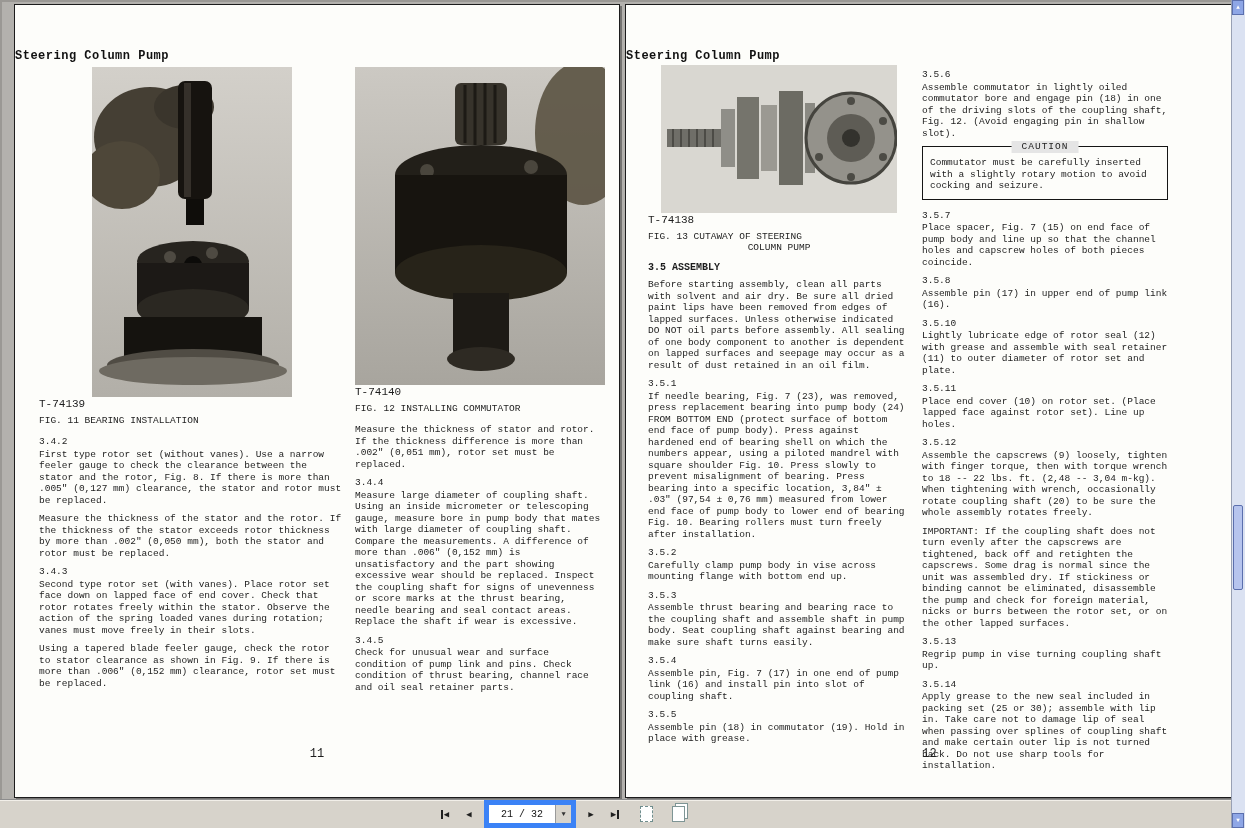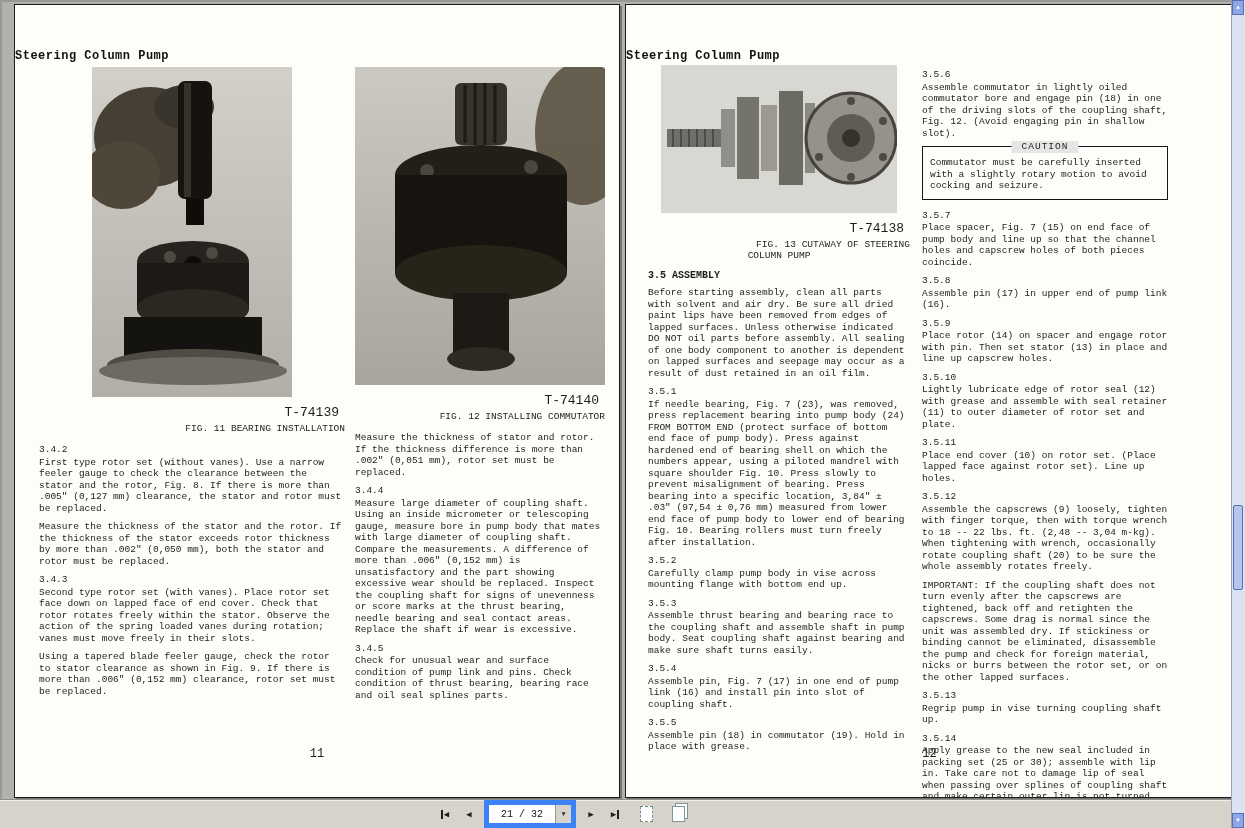--- a/index.html
+++ b/index.html
@@ -12,22 +12,22 @@
   .page-right{left:625px;width:607px;}
   .page-header{position:absolute;top:44px;left:0;width:100%;text-align:left;
                font-weight:bold;font-size:12px;letter-spacing:.5px;color:#111;}
   .col{position:absolute;font-size:9.5px;line-height:11.5px;}
   .lp-left{left:24px;top:62px;width:306px;}
   .lp-right{left:340px;top:62px;width:250px;}
   .rp-left{left:22px;top:60px;width:262px;}
   .rp-right{left:296px;top:64px;width:246px;}
   .photo{display:block;margin:0 auto;}
   .photo svg{display:block;}
-  .credit{font-size:13px;text-align:right;margin-top:10px;padding-right:6px;}
-  .caption{font-size:9.5px;text-align:right;margin-top:4px;margin-bottom:10px;}
+  .credit{font-size:11px;text-align:left;margin-top:2px;padding-right:6px;}
+  .caption{font-size:9.5px;text-align:left;margin-top:4px;margin-bottom:10px;}
   .caption-tight{margin-bottom:0;}
   .caption-line2{font-size:9.5px;text-align:center;margin-bottom:8px;}
   .sec{margin-bottom:7px;}
   .sec-h{margin-bottom:1px;}
   .sec-h:empty{display:none;}
   .assembly-h{font-weight:bold;font-size:10px;margin-bottom:6px;}
   .pagenum{position:absolute;bottom:36px;left:0;width:100%;text-align:center;font-size:12px;}
   
   .caution{position:relative;border:1px solid #151515;padding:10px 7px 7px;margin:4px 0 10px;}
   .caution-title{position:absolute;top:-6px;left:50%;transform:translateX(-50%);
@@ -141,21 +141,21 @@
       <div class="sec">
 
         <div class="sec-b">Measure the thickness of stator and rotor. If the thickness difference is more than .002" (0,051 mm), rotor set must be replaced.</div>
       </div>
       <div class="sec">
         <div class="sec-h">3.4.4</div>
         <div class="sec-b">Measure large diameter of coupling shaft. Using an inside micrometer or telescoping gauge, measure bore in pump body that mates with large diameter of coupling shaft. Compare the measurements. A difference of more than .006" (0,152 mm) is unsatisfactory and the part showing excessive wear should be replaced. Inspect the coupling shaft for signs of unevenness or score marks at the thrust bearing, needle bearing and seal contact areas. Replace the shaft if wear is excessive.</div>
       </div>
       <div class="sec">
         <div class="sec-h">3.4.5</div>
-        <div class="sec-b">Check for unusual wear and surface condition of pump link and pins. Check condition of thrust bearing, bearing race and oil seal splines parts.</div>
+        <div class="sec-b">Check for unusual wear and surface condition of pump link and pins. Check condition of thrust bearing, channel race and oil seal retainer parts.</div>
       </div>
     </div>
 
     <div class="pagenum">11</div>
   </div>
 
   <div class="page page-right">
     <div class="page-header">Steering Column Pump</div>
 
     <div class="col rp-left">
@@ -223,24 +223,20 @@
 
       <div class="sec">
         <div class="sec-h">3.5.7</div>
         <div class="sec-b">Place spacer, Fig. 7 (15) on end face of pump body and line up so that the channel holes and capscrew holes of both pieces coincide.</div>
       </div>
       <div class="sec">
         <div class="sec-h">3.5.8</div>
         <div class="sec-b">Assemble pin (17) in upper end of pump link (16).</div>
       </div>
       <div class="sec">
-        <div class="sec-h">3.5.9</div>
-        <div class="sec-b">Place rotor (14) on spacer and engage rotor with pin. Then set stator (13) in place and line up capscrew holes.</div>
-      </div>
-      <div class="sec">
         <div class="sec-h">3.5.10</div>
         <div class="sec-b">Lightly lubricate edge of rotor seal (12) with grease and assemble with seal retainer (11) to outer diameter of rotor set and plate.</div>
       </div>
       <div class="sec">
         <div class="sec-h">3.5.11</div>
         <div class="sec-b">Place end cover (10) on rotor set. (Place lapped face against rotor set). Line up holes.</div>
       </div>
       <div class="sec">
         <div class="sec-h">3.5.12</div>
         <div class="sec-b">Assemble the capscrews (9) loosely, tighten with finger torque, then with torque wrench to 18 -- 22 lbs. ft. (2,48 -- 3,04 m-kg). When tightening with wrench, occasionally rotate coupling shaft (20) to be sure the whole assembly rotates freely.</div>

